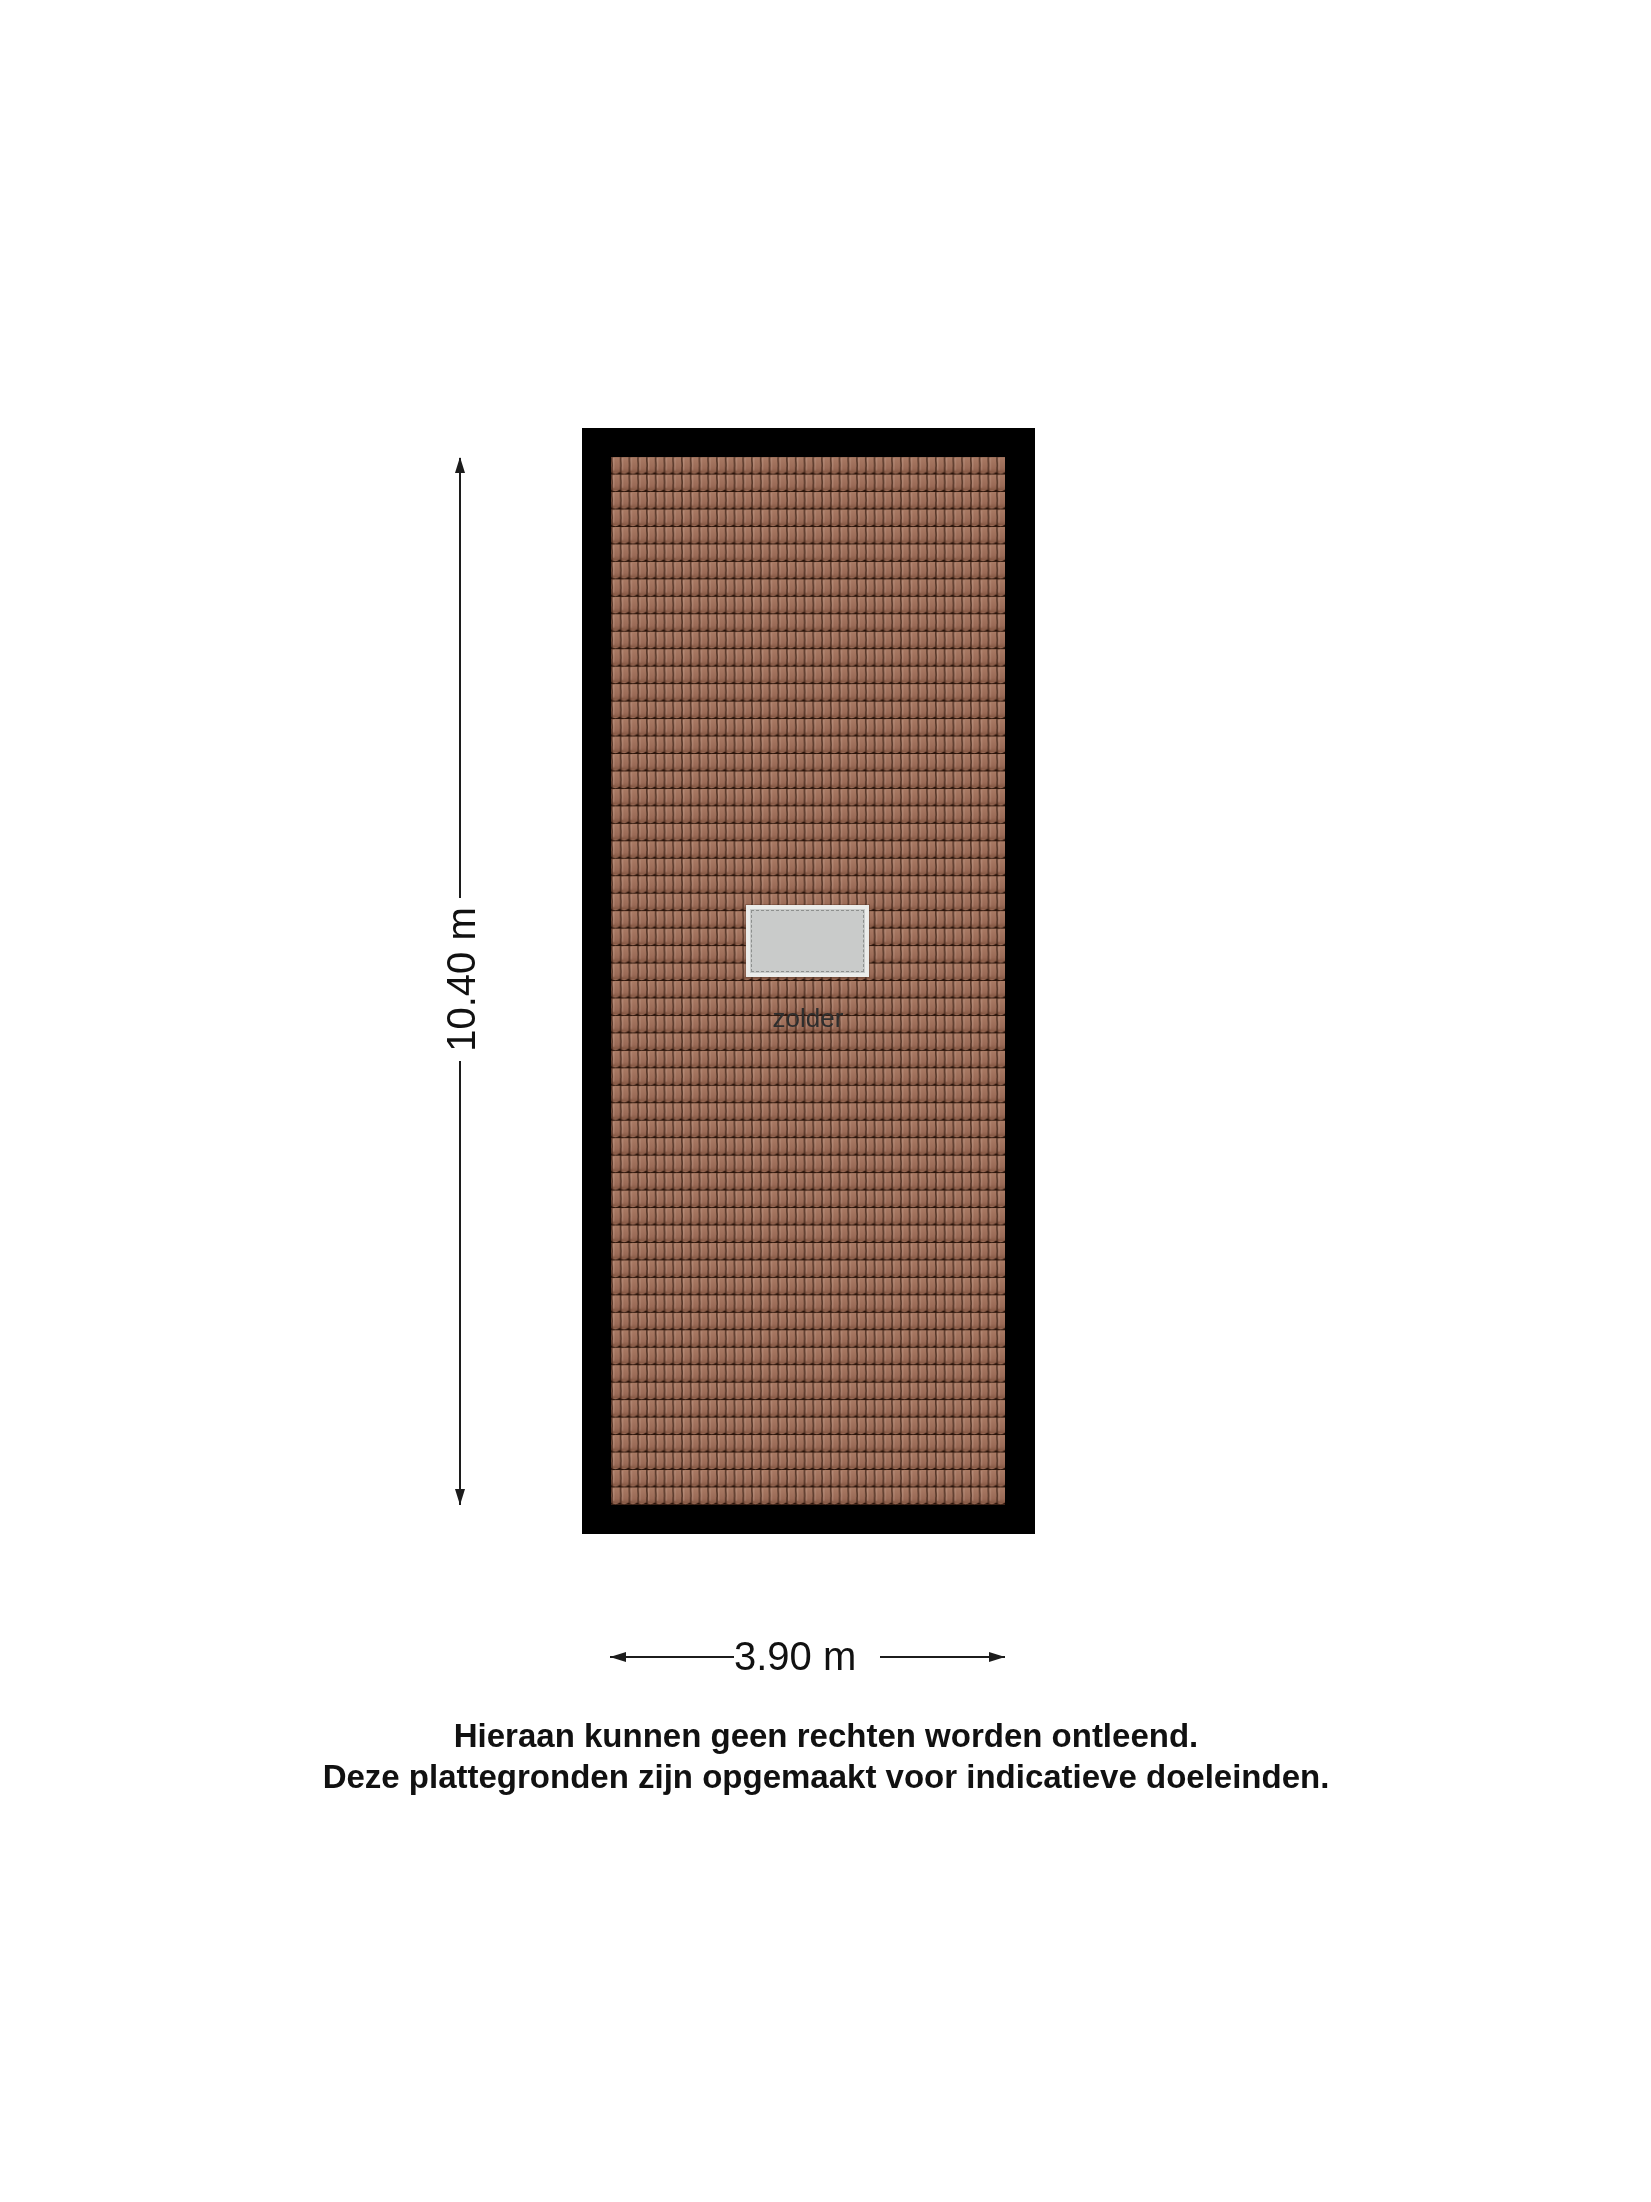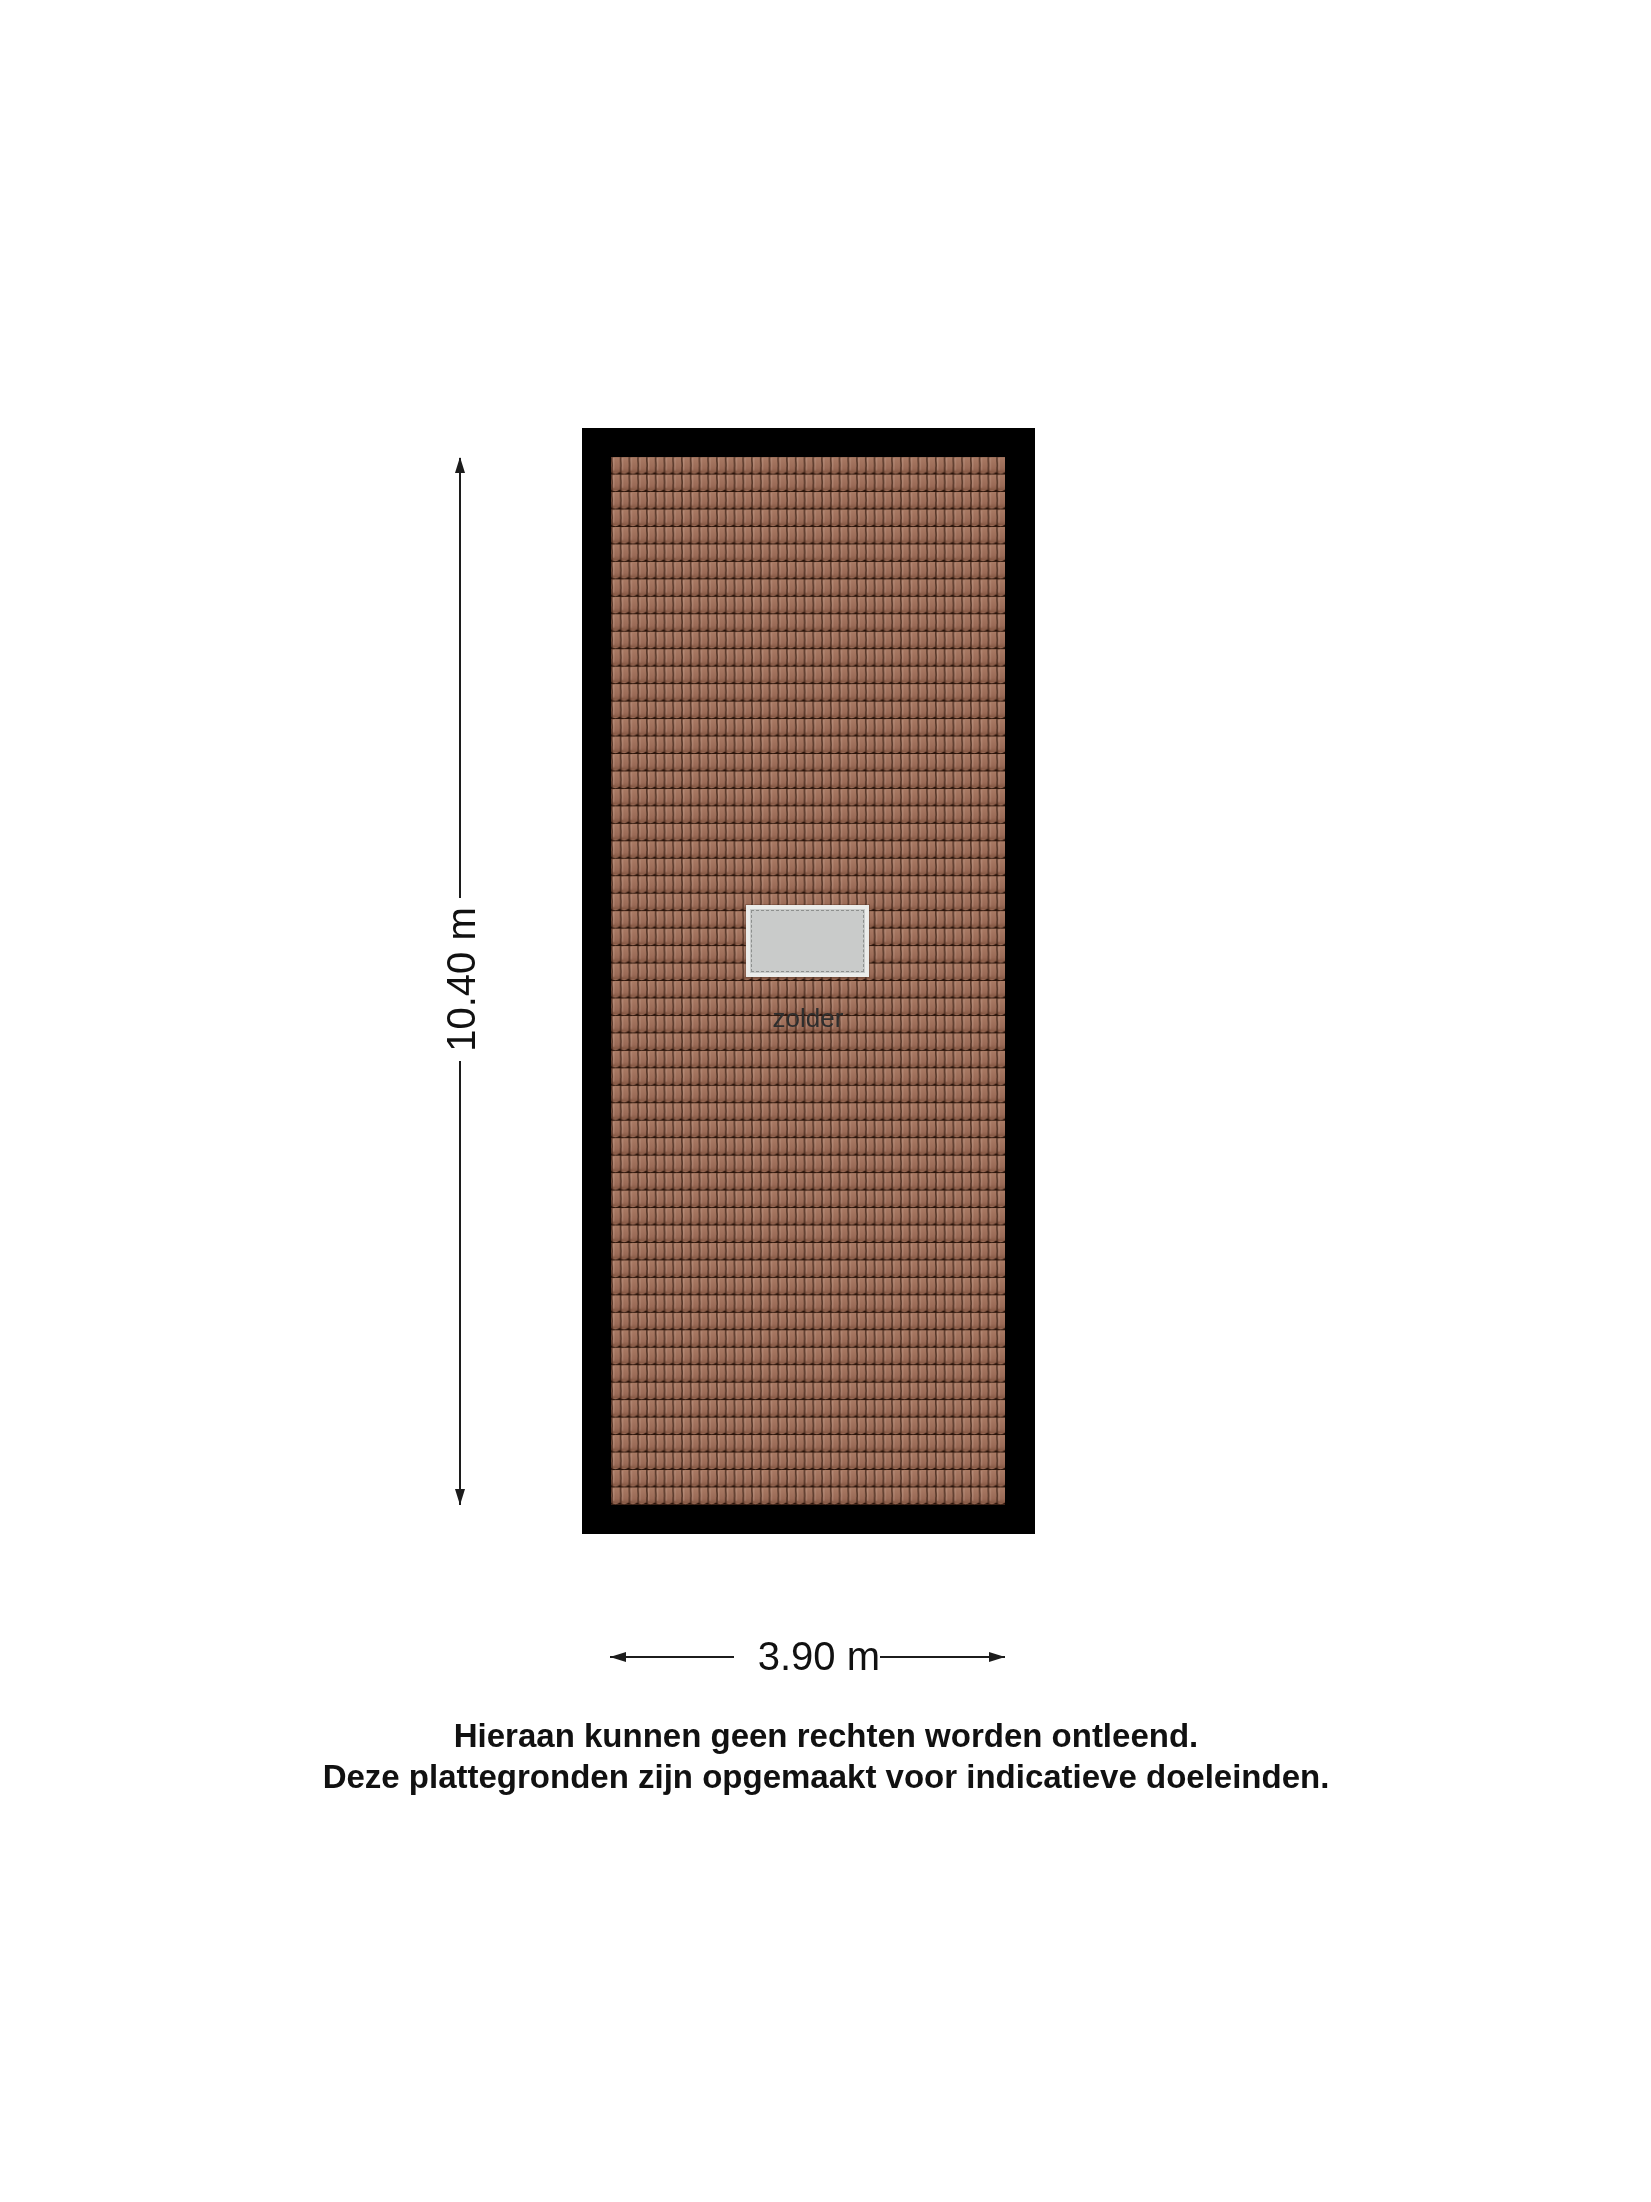--- a/index.html
+++ b/index.html
@@ -133,21 +133,21 @@
     background: var(--background, #ffffff);
     white-space: nowrap;
   }
   .hlabel {
     position: absolute;
     left: 734px;
     top: 1623px;
     width: 146px;
     height: 43px;
     line-height: 43px;
-    text-align: right;
+    text-align: left;
     font-size: 40px;
     color: var(--text, #111111);
     background: var(--background, #ffffff);
     white-space: nowrap;
   }
 
   
   .disclaimer {
     position: absolute;
     left: 0;

